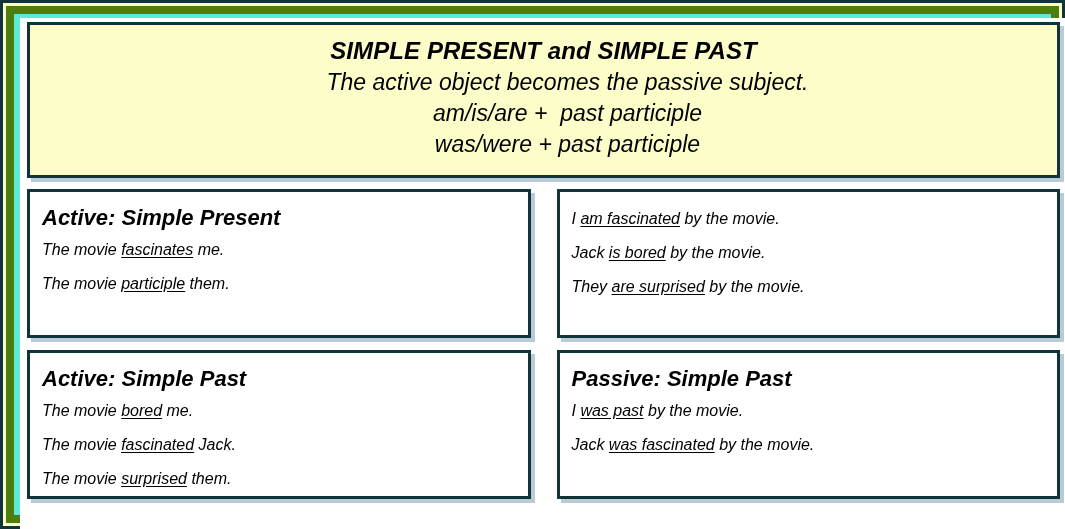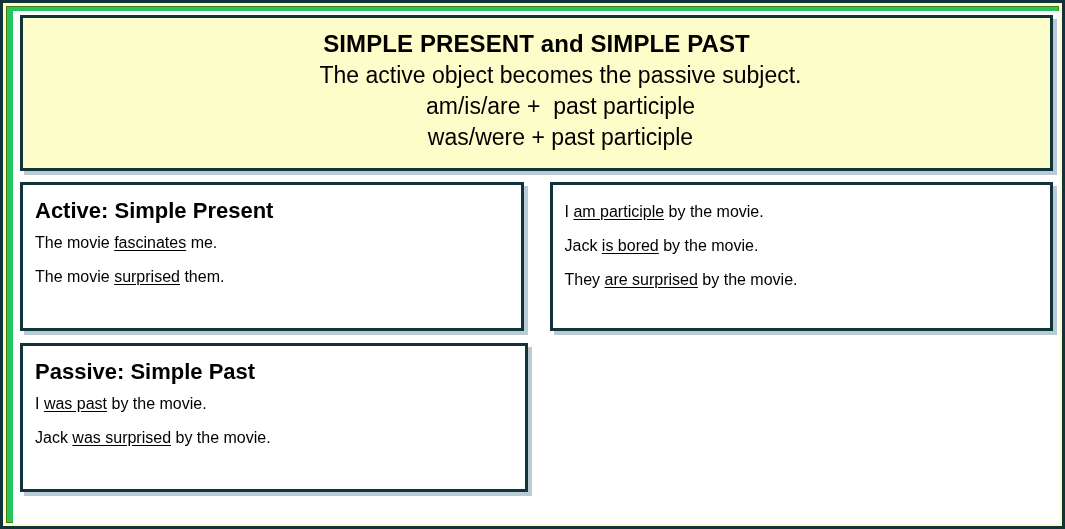--- a/index.html
+++ b/index.html
@@ -25,22 +25,23 @@
     border: 3px solid #11343a;
     background: #fdfdc9;
   }
   .page-inner {
     position: absolute;
     left: 3px;
     top: 3px;
     right: 3px;
     bottom: 3px;
     box-sizing: border-box;
-    border: 1px solid #4d7c0f;
-    background: #22c55e;
+    border: 8px solid #4d7c0f;
+    background: #5eead4;
+    font-style: italic;
   }
 
   .content {
     position: absolute;
     left: 6px;
     top: 4px;
     width: 1047px;
     height: 513px;
     box-sizing: border-box;
     padding: 4px 7px 6px 7px;
@@ -126,35 +127,41 @@
         <div class="rule-line">am/is/are +  past participle</div>
         <div class="rule-line">was/were + past participle</div>
       </div>
 
       <div class="grid">
 
         <div class="grid-row">
           <div class="panel ex-box">
             <div class="ex-title">Active: Simple Present</div>
             <div class="ex-line">The movie <u>fascinates</u> me.</div>
-            <div class="ex-line">The movie <u>surprised</u> them.</div>
+            <div class="ex-line">The movie <u>participle</u> them.</div>
           </div>
 
           <div class="panel ex-box">
-            <div class="ex-line">I <u>am participle</u> by the movie.</div>
+            <div class="ex-line">I <u>am fascinated</u> by the movie.</div>
             <div class="ex-line">Jack <u>is bored</u> by the movie.</div>
             <div class="ex-line">They <u>are surprised</u> by the movie.</div>
           </div>
         </div>
 
         <div class="grid-row">
+          <div class="panel ex-box">
+            <div class="ex-title">Active: Simple Past</div>
+            <div class="ex-line">The movie <u>bored</u> me.</div>
+            <div class="ex-line">The movie <u>fascinated</u> Jack.</div>
+            <div class="ex-line">The movie <u>surprised</u> them.</div>
+          </div>
 
           <div class="panel ex-box">
             <div class="ex-title">Passive: Simple Past</div>
             <div class="ex-line">I <u>was past</u> by the movie.</div>
-            <div class="ex-line">Jack <u>was surprised</u> by the movie.</div>
+            <div class="ex-line">Jack <u>was fascinated</u> by the movie.</div>
           </div>
         </div>
 
       </div>
     </div>
   </div>
 </div>
 
 </body></html>

